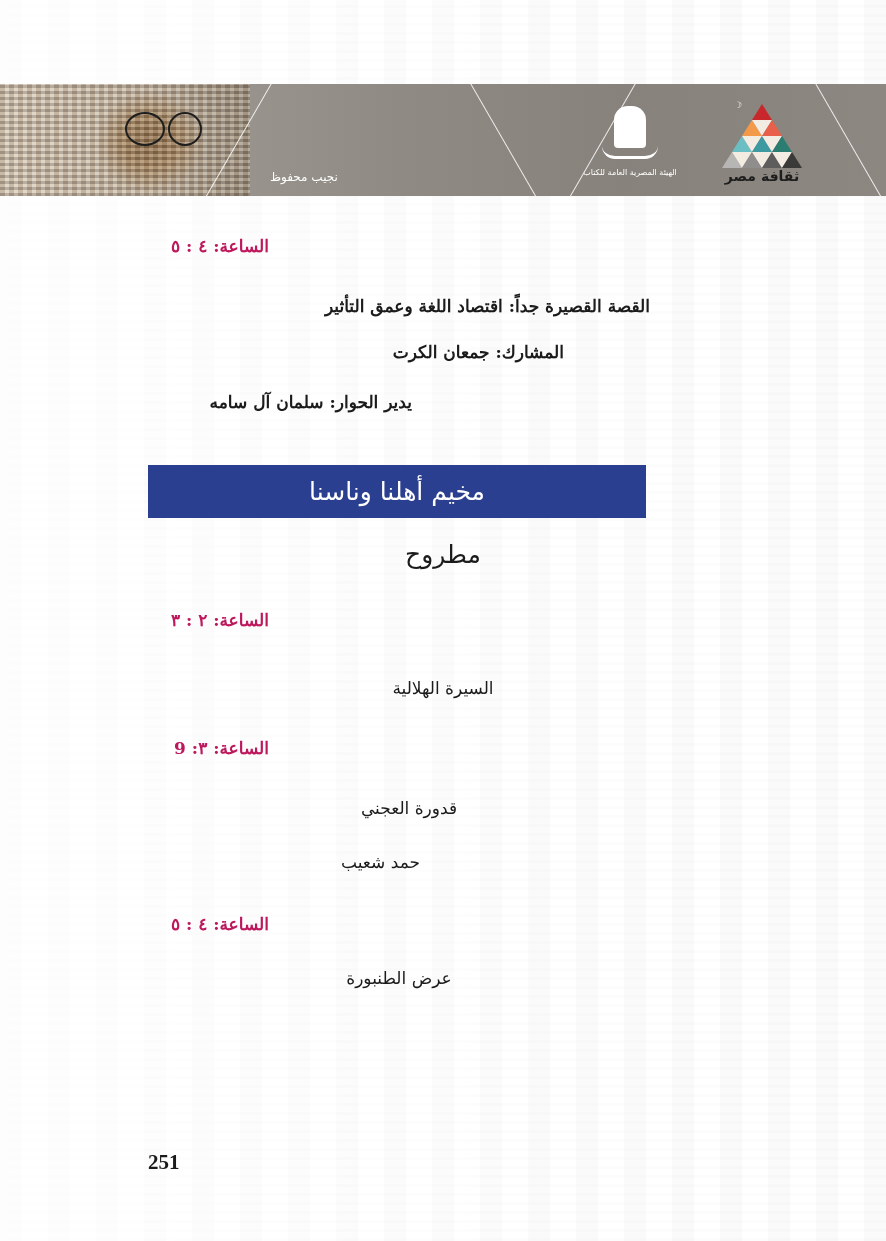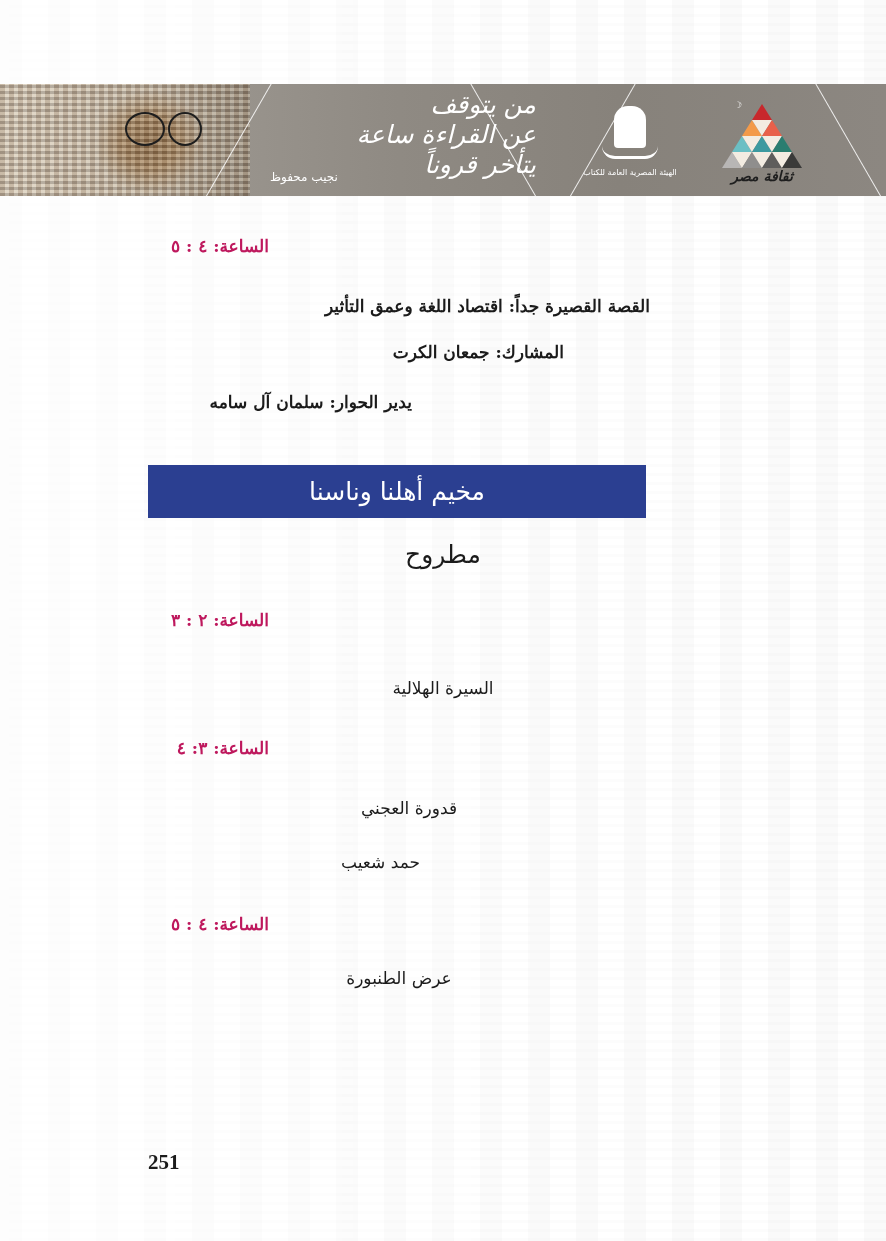--- a/index.html
+++ b/index.html
@@ -42,21 +42,21 @@
   .quote .l { font-size:25px; line-height:30px; }
   .quote-author {
     position:absolute; left:270px; top:86px; color:#ffffff; font-size:12px; direction:rtl;
     font-family:"DejaVu Sans", sans-serif;
   }
   .gebo-logo { position:absolute; left:590px; top:8px; width:80px; height:96px; text-align:center; }
   .gebo-figure { position:absolute; left:24px; top:14px; width:32px; height:42px; background:#fff; border-radius:14px 14px 4px 4px; }
   .gebo-book { position:absolute; left:12px; top:54px; width:56px; height:10px; border-bottom:3px solid #fff; border-radius:0 0 28px 28px; }
   .gebo-text { position:absolute; left:-8px; top:76px; width:96px; color:#fff; font-size:8px; direction:rtl; font-family:"DejaVu Sans", sans-serif; white-space:nowrap; }
   .sc-logo { position:absolute; left:722px; top:14px; width:80px; height:92px; }
-  .sc-text { position:absolute; left:0; top:70px; width:80px; text-align:center; color:#1e1e1e; font-weight:bold; font-size:14px; direction:rtl; font-family:"DejaVu Sans", sans-serif;font-style:italic; }
+  .sc-text { position:absolute; left:0; top:70px; width:80px; text-align:center; color:#1e1e1e; font-weight:bold; font-size:14px; direction:rtl; font-family:"DejaVu Sans", sans-serif; }
 
   
   .content { position:absolute; left:0; top:0; width:886px; direction:rtl; }
   .time { position:absolute; color:#be185d; font-size:17px; font-weight:bold; white-space:nowrap; }
   .line { position:absolute; color:#1b1b1b; font-size:17px; font-weight:bold; white-space:nowrap; }
   .section-bar {
     position:absolute; left:148px; top:465px; width:498px; height:53px;
     background:#2b3f91; color:#fff; text-align:center;
     font-family:"DejaVu Sans", sans-serif; font-size:25px; line-height:53px;
   }
@@ -77,25 +77,20 @@
 <div class="banner">
   <div class="banner-portrait">
     <div class="glasses" style="left:125px;top:28px;width:36px;height:30px;"></div>
     <div class="glasses" style="left:168px;top:28px;width:30px;height:30px;"></div>
   </div>
   <div class="diag" style="left:236px;transform:rotate(30deg);"></div>
   <div class="diag" style="left:505px;transform:rotate(-30deg);"></div>
   <div class="diag" style="left:600px;transform:rotate(30deg);"></div>
   <div class="diag" style="left:850px;transform:rotate(-30deg);"></div>
 
-  <div class="quote">
-    <div class="l">من يتوقف</div>
-    <div class="l">عن القراءة ساعة</div>
-    <div class="l">يتأخر قروناً</div>
-  </div>
   <div class="quote-author">نجيب محفوظ</div>
 
   <div class="gebo-logo">
     <div class="gebo-figure"></div>
     <div class="gebo-book"></div>
     <div class="gebo-text">الهيئة المصرية العامة للكتاب</div>
   </div>
 
   <div class="sc-logo">
     <svg width="80" height="70" viewBox="0 0 80 70">
@@ -126,21 +121,21 @@
   <div class="line" style="right:236px;top:296px;">القصة القصيرة جداً: اقتصاد اللغة وعمق التأثير</div>
   <div class="line" style="right:322px;top:342px;">المشارك: جمعان الكرت</div>
   <div class="line" style="right:474px;top:392px;">يدير الحوار: سلمان آل سامه</div>
 
   <div class="section-bar">مخيم أهلنا وناسنا</div>
   <div class="location">مطروح</div>
 
   <div class="time" style="right:617px;top:610px;">الساعة: ٢ : ٣</div>
   <div class="line" style="left:0;width:886px;text-align:center;top:678px;font-weight:normal;">السيرة الهلالية</div>
 
-  <div class="time" style="right:617px;top:738px;">الساعة: ٣: ٤</div>
+  <div class="time" style="right:617px;top:738px;">الساعة: ٣: 9</div>
   <div class="line" style="left:0;width:818px;text-align:center;top:798px;font-weight:normal;">قدورة العجني</div>
   <div class="line" style="left:0;width:761px;text-align:center;top:852px;font-weight:normal;">حمد شعيب</div>
 
   <div class="time" style="right:617px;top:914px;">الساعة: ٤ : ٥</div>
   <div class="line" style="left:0;width:798px;text-align:center;top:968px;font-weight:normal;">عرض الطنبورة</div>
 </div>
 
 <div class="page-number">251</div>
 
 </body></html>

